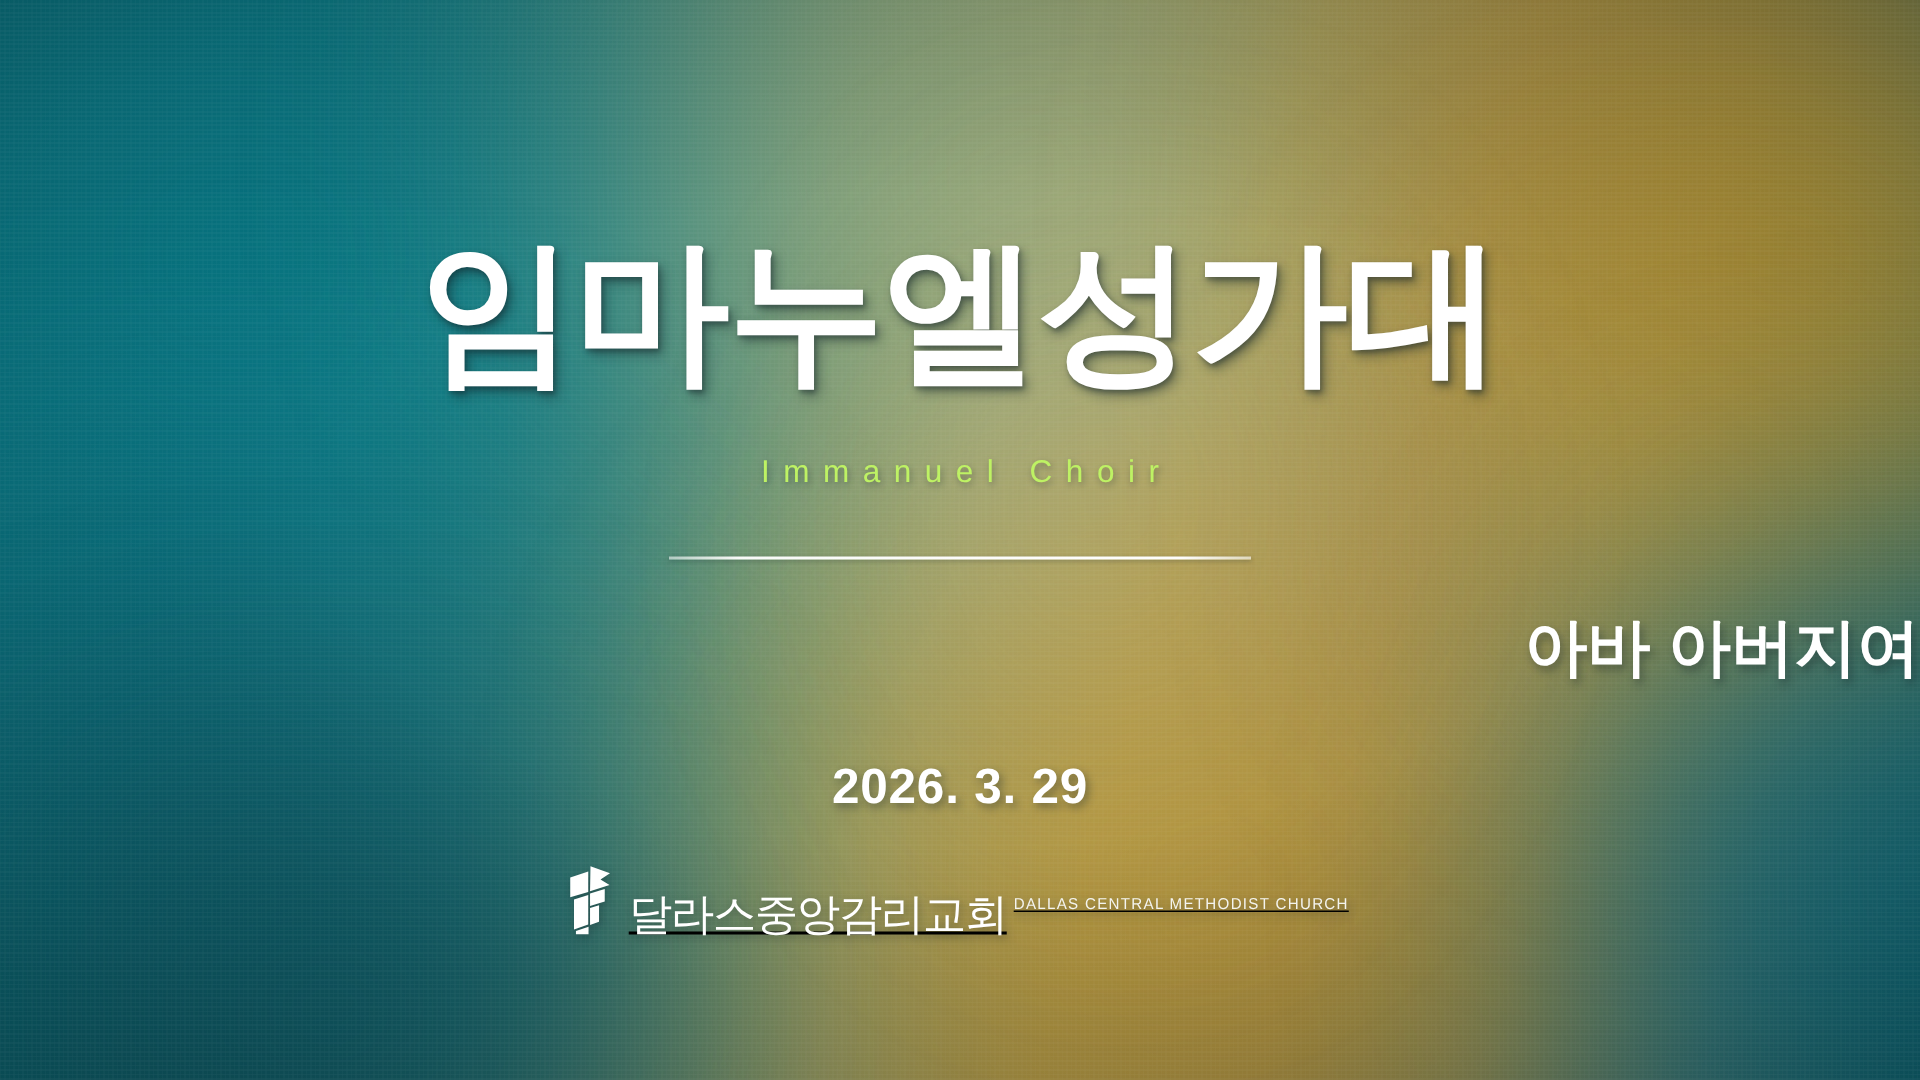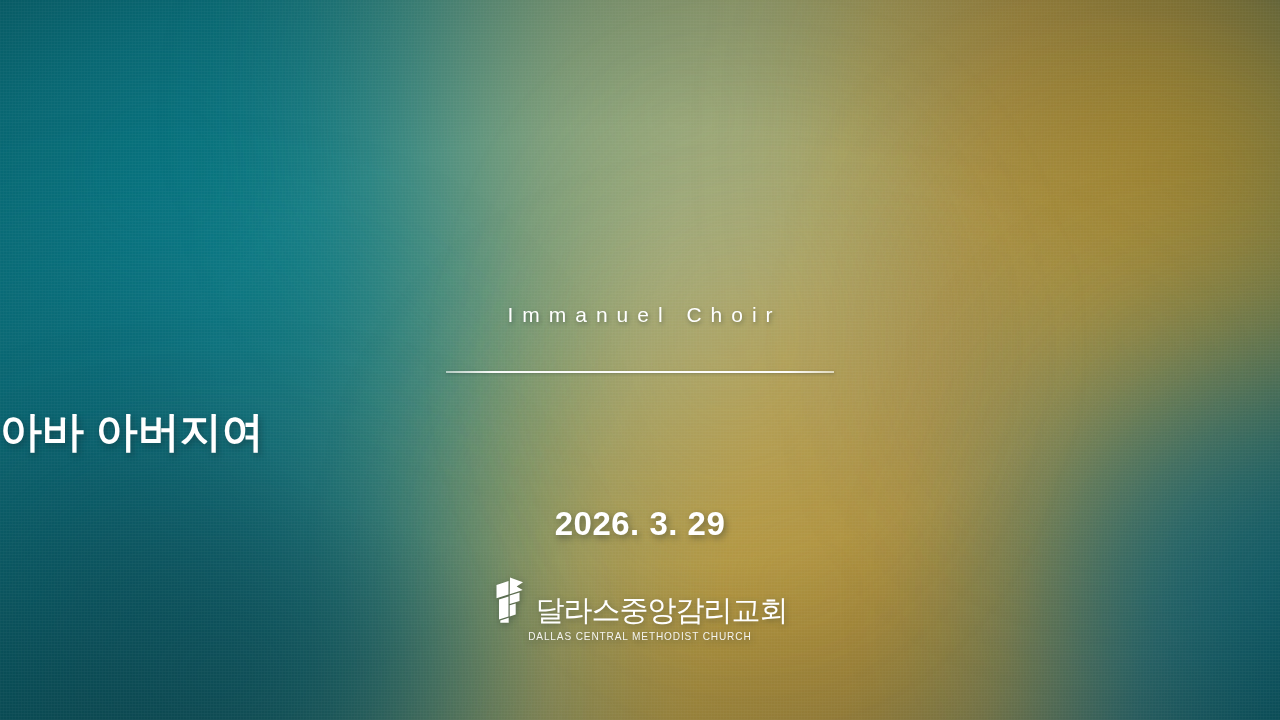--- a/index.html
+++ b/index.html
@@ -127,21 +127,21 @@
       3px 4px 7px rgba(20,35,40,0.42),
       1px 2px 3px rgba(20,35,40,0.32);
     white-space: nowrap;
   }
 
   .choir-subtitle {
     position: absolute;
     top: 303px;
     left: 0; right: 0;
     text-align: center;
-    color: #ffffff;
+    color: #bef264;
     font-size: 21px;
     font-weight: 300;
     letter-spacing: 9px;
     text-indent: 9px;
     text-shadow: 1px 2px 4px rgba(20,35,40,0.38);
     white-space: nowrap;
   }
 
   .divider {
     position: absolute;
@@ -155,21 +155,21 @@
         rgba(255,255,255,0.95) 12%,
         rgba(255,255,255,0.98) 88%,
         rgba(255,255,255,0.6) 100%);
     box-shadow: 0 1px 3px rgba(20,35,40,0.30);
   }
 
   .song-title {
     position: absolute;
     top: 404px;
     left: 0; right: 0;
-    text-align: left;
+    text-align: right;
     color: #ffffff;
     font-size: 42px;
     font-weight: 700;
     letter-spacing: 0px;
     text-shadow: 2px 3px 6px rgba(20,35,40,0.40);
     white-space: nowrap;
   }
 
   .date-line {
     position: absolute;
@@ -185,23 +185,24 @@
     margin-top: 11px;
   }
 
   
   .logo-lockup {
     position: absolute;
     top: 576px;
     left: 50%;
     transform: translateX(-50%);
     display: flex;
-    flex-direction: column;
+    flex-direction: row;
     align-items: center;
     filter: drop-shadow(1px 2px 3px rgba(20,35,40,0.35));
+    text-decoration: underline;
   }
   .logo-row {
     display: flex;
     align-items: flex-end;
     gap: 7px;
   }
   .logo-mark {
     display: block;
     width: 36px;
     height: 48px;
@@ -239,20 +240,21 @@
   <div class="bg-blob blob-gold-center"></div>
   <div class="bg-blob blob-gold-mid-right"></div>
   <div class="bg-blob blob-teal-br"></div>
   <div class="bg-blob blob-teal-bottom"></div>
   <div class="bg-blob blob-light-streak"></div>
   <div class="bg-vignette"></div>
   <div class="bg-grain"></div>
 
   <div class="content">
 
+    <div class="choir-title">임마누엘성가대</div>
 
     <div class="choir-subtitle">Immanuel Choir</div>
 
     <div class="divider"></div>
 
     <div class="song-title">아바 아버지여</div>
 
     <div class="date-line">2026. 3. 29</div>
 
     <div class="logo-lockup">

